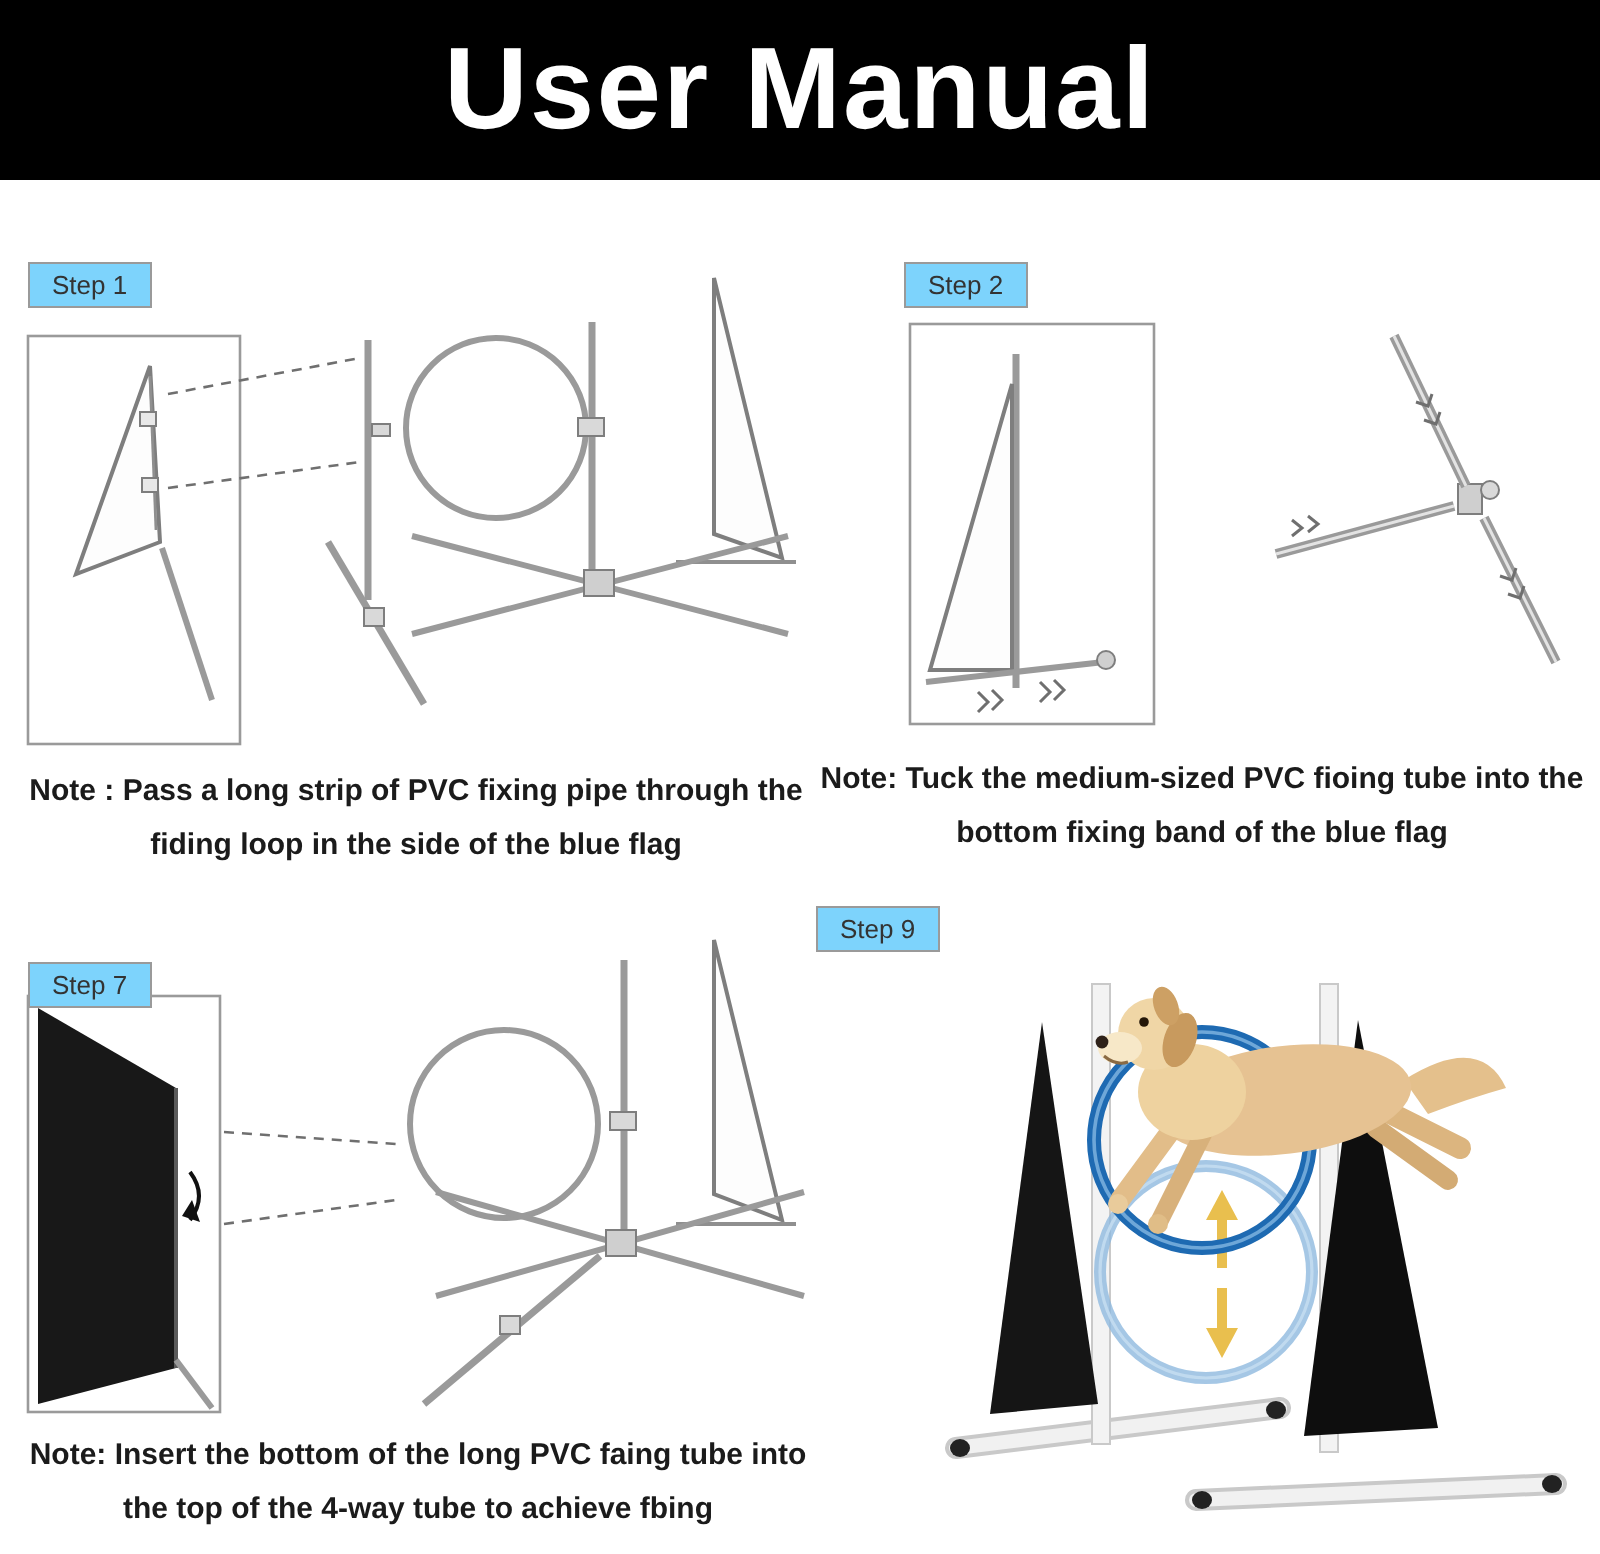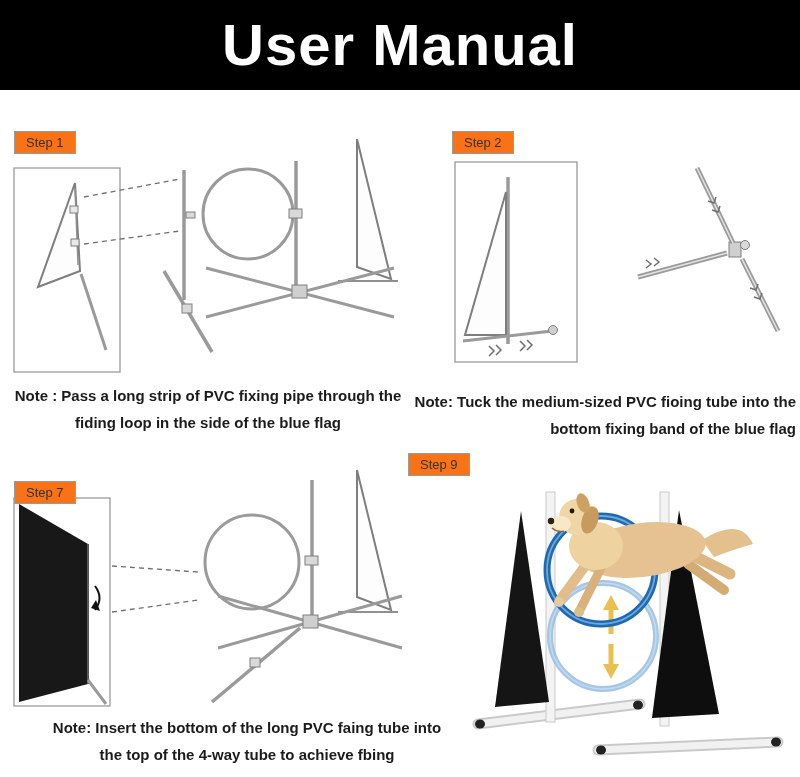--- a/index.html
+++ b/index.html
@@ -8,34 +8,34 @@
     font-family:"Liberation Sans",sans-serif;overflow:hidden;
   }
   .header{
     position:absolute;left:0;top:0;width:800px;height:90px;background:#000000;
     display:flex;align-items:center;justify-content:center;
   }
   .title{
     color:#ffffff;font-size:58px;font-weight:700;letter-spacing:1px;line-height:1;
   }
   .step-label{
-    position:absolute;border:1px solid #9a9a9a;background:#f97316;color:#333333;
+    position:absolute;border:1px solid #9a9a9a;background:#7dd3fc;color:#333333;
     font-size:13px;padding:3px 11px;z-index:5;
   }
   #lbl1{left:14px;top:131px;}
   #lbl2{left:452px;top:131px;}
   #lbl3{left:14px;top:481px;}
   #lbl4{left:408px;top:453px;}
   .note{
     position:absolute;font-weight:700;color:#1b1b1b;font-size:15px;
     line-height:1.8;text-align:center;margin:0;
   }
   #note1{left:6px;top:382px;width:404px;}
-  #note2{left:406px;top:388px;width:390px;text-align:right;}
-  #note3{left:8px;top:714px;width:402px;margin-left:38px;}
+  #note2{left:406px;top:376px;width:390px;}
+  #note3{left:8px;top:714px;width:402px;}
   svg.diagram{position:absolute;display:block;}
   #d1{left:0;top:125px;}
   #d2{left:440px;top:125px;}
   #d3{left:0;top:450px;}
   #d4{left:410px;top:468px;}
 </style>
 </head>
 <body>
 
 <div class="page">

